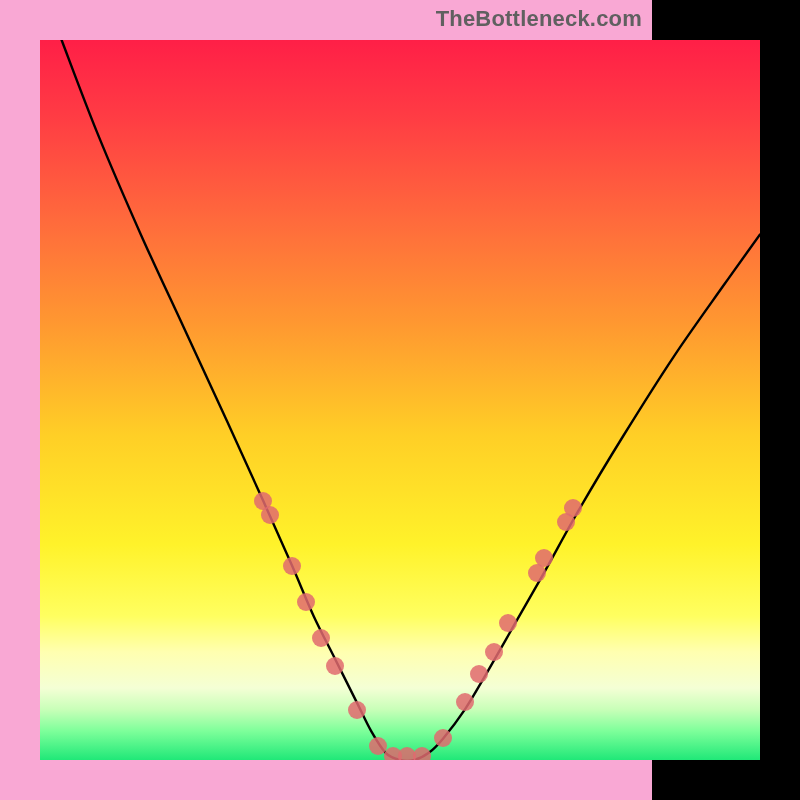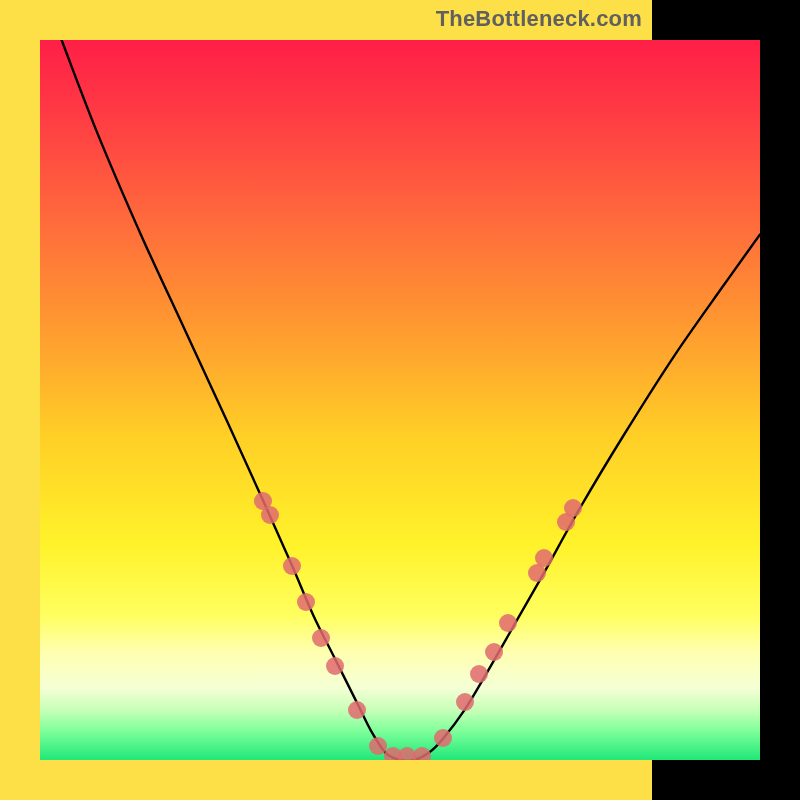--- a/index.html
+++ b/index.html
@@ -8,21 +8,21 @@
     width: 800px;
     height: 800px;
     background: #000;
     overflow: hidden;
     font-family: Arial, Helvetica, sans-serif;
   }
   .stage {
     position: relative;
     width: 652px;
     height: 800px;
-    background: #fde047;
+    background: #f9a8d4;
   }
   .plot {
     position: absolute;
     left: 40px;
     top: 40px;
     width: 720px;
     height: 720px;
     overflow: hidden;
   }
   .gradient {

